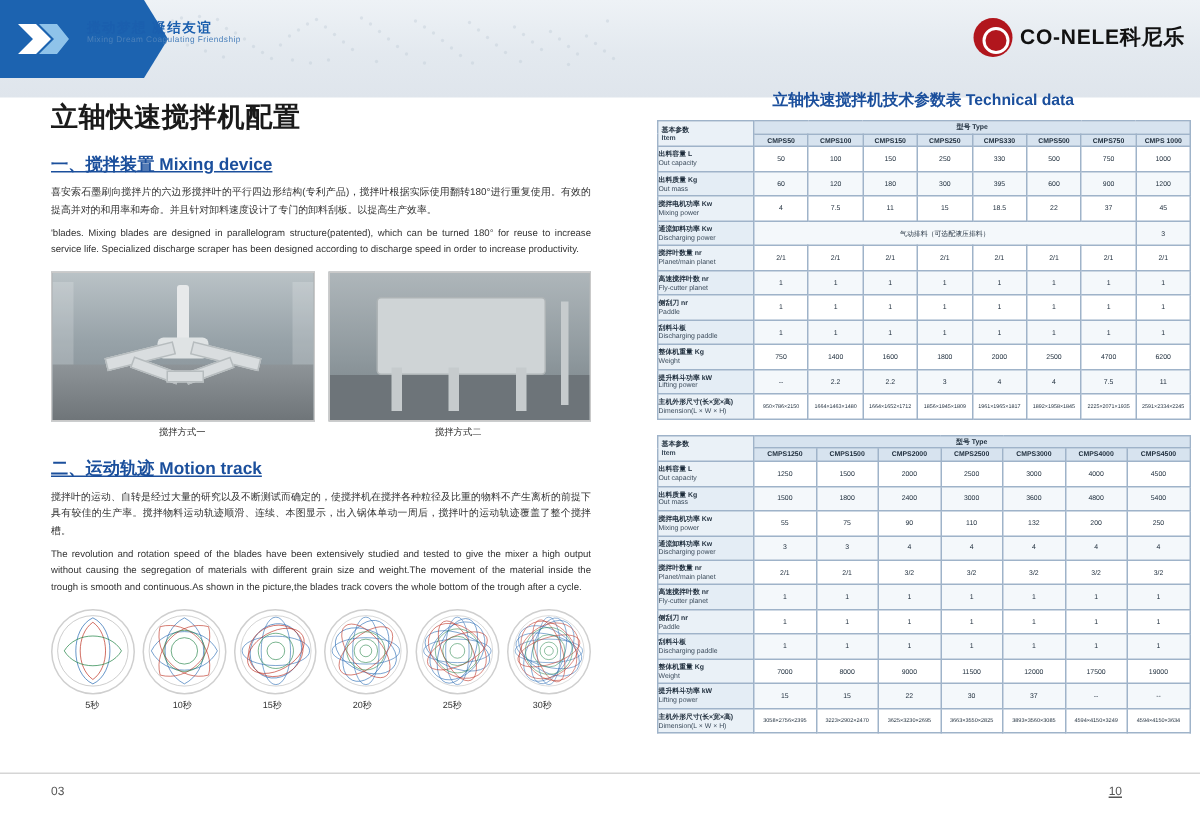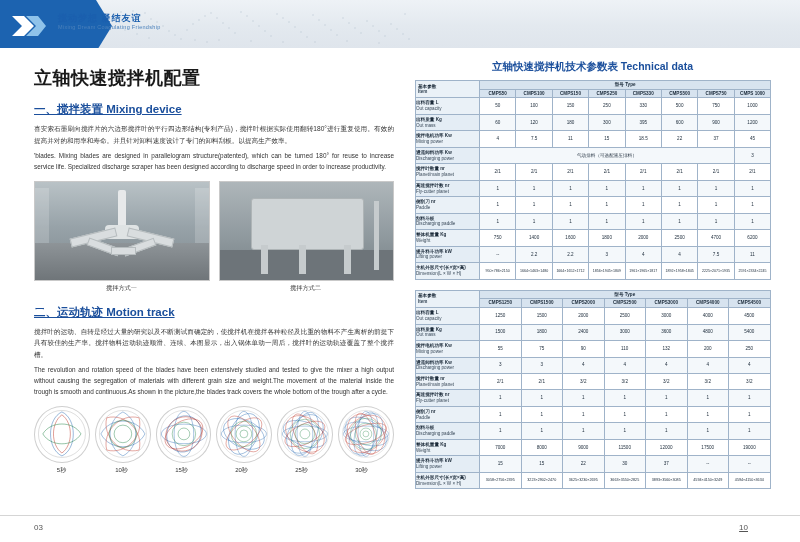--- a/index.html
+++ b/index.html
@@ -6,21 +6,21 @@
   body{
     width:800px;height:542px;
     background:#ffffff;
     font-family:"Liberation Sans", sans-serif;
     color:#222;
     overflow:hidden;
     position:relative;
   }
   
   .header{
-    position:absolute;left:0;top:0;width:800px;height:48px;
+    position:absolute;left:0;top:0;width:800px;height:65px;
     background:linear-gradient(180deg,#eef2f6 0%,#e3e9ef 55%,#dfe5ec 100%);
     overflow:hidden;
   }
   .header-map{
     position:absolute;left:95px;top:0;width:330px;height:52px;
     opacity:.35;
   }
   .logo-block{
     position:absolute;left:0;top:0;width:96px;height:52px;
     background:#1c63b0;
@@ -99,21 +99,21 @@
   
   .tracks{display:flex;gap:5px;margin-top:8px;}
   .track{
     width:55px;height:55px;border-radius:50%;
     background:#fff;border:1px solid #cfcfcf;position:relative;overflow:hidden;
   }
   .track-caps{display:flex;gap:5px;margin-top:3px;}
   .track-cap{width:55px;text-align:center;font-size:6px;color:#333;}
   
   .right-col{
-    position:absolute;left:415px;top:60px;width:355px;
+    position:absolute;left:438px;top:60px;width:355px;
   }
   .tbl-title{
     text-align:center;font-size:10.5px;font-weight:bold;color:#1b4f9c;margin-bottom:6px;
   }
   table{border-collapse:collapse;width:355px;table-layout:fixed;}
   table td,table th{
     border:1px solid #9fb3c9;
     font-size:4.6px;
     color:#1c2b3a;
     text-align:center;
@@ -215,20 +215,26 @@
   <div class="logo-block">
     <svg class="logo-arrows" viewBox="0 0 34 20">
       <polygon points="0,0 12,0 22,10 12,20 0,20 10,10" fill="#ffffff"></polygon>
       <polygon points="14,0 26,0 34,10 26,20 14,20 24,10" fill="#8fc3ea"></polygon>
     </svg>
   </div>
   <div class="slogan">
     <div class="cn">搅动梦想 凝结友谊</div>
     <div class="en">Mixing Dream Coagulating Friendship</div>
   </div>
+  <div class="brand">
+    <span class="brand-mark"></span>
+    <span class="brand-text">
+      <span>CO-NELE</span><span class="cn">科尼乐</span>
+    </span>
+  </div>
 </div>
 
 <div class="left-col">
   <h2 class="title-cn">立轴快速搅拌机配置</h2>
 
   <h3 class="sec-head">一、搅拌装置 Mixing device</h3>
   <p class="body-cn">喜安索石墨刷向搅拌片的六边形搅拌叶的平行四边形结构(专利产品)，搅拌叶根据实际使用翻转180°进行重复使用。有效的提高并对的和用率和寿命。并且针对卸料速度设计了专门的卸料刮板。以提高生产效率。</p>
   <p class="body-en">'blades. Mixing blades are designed in parallelogram structure(patented), which can be turned 180° for reuse to increase service life. Specialized discharge scraper has been designed according to discharge speed in order to increase productivity.</p>
 
   <div class="photo-row">

